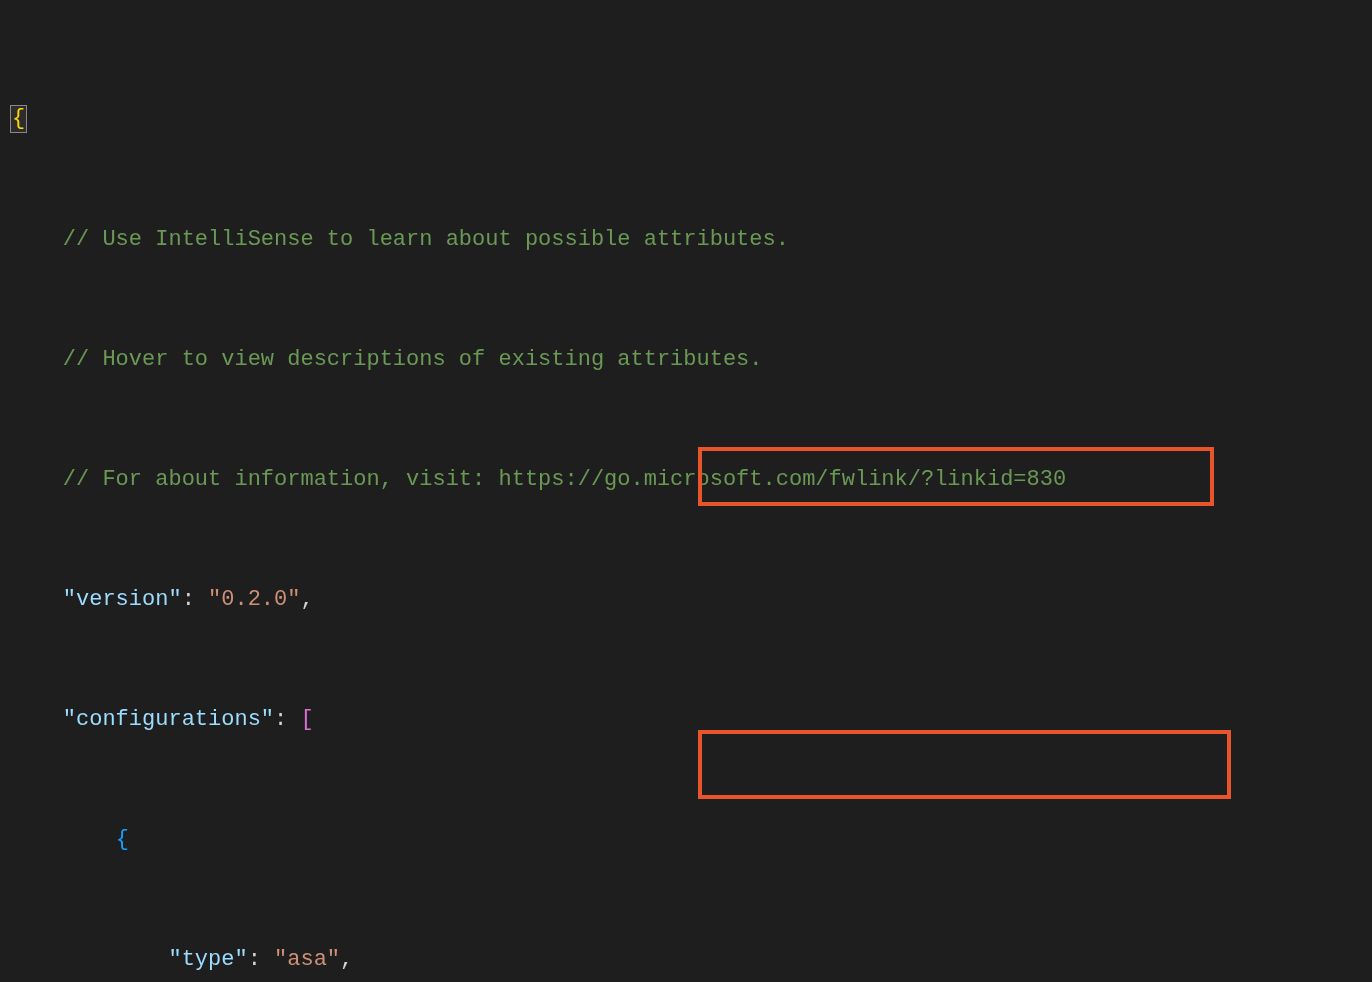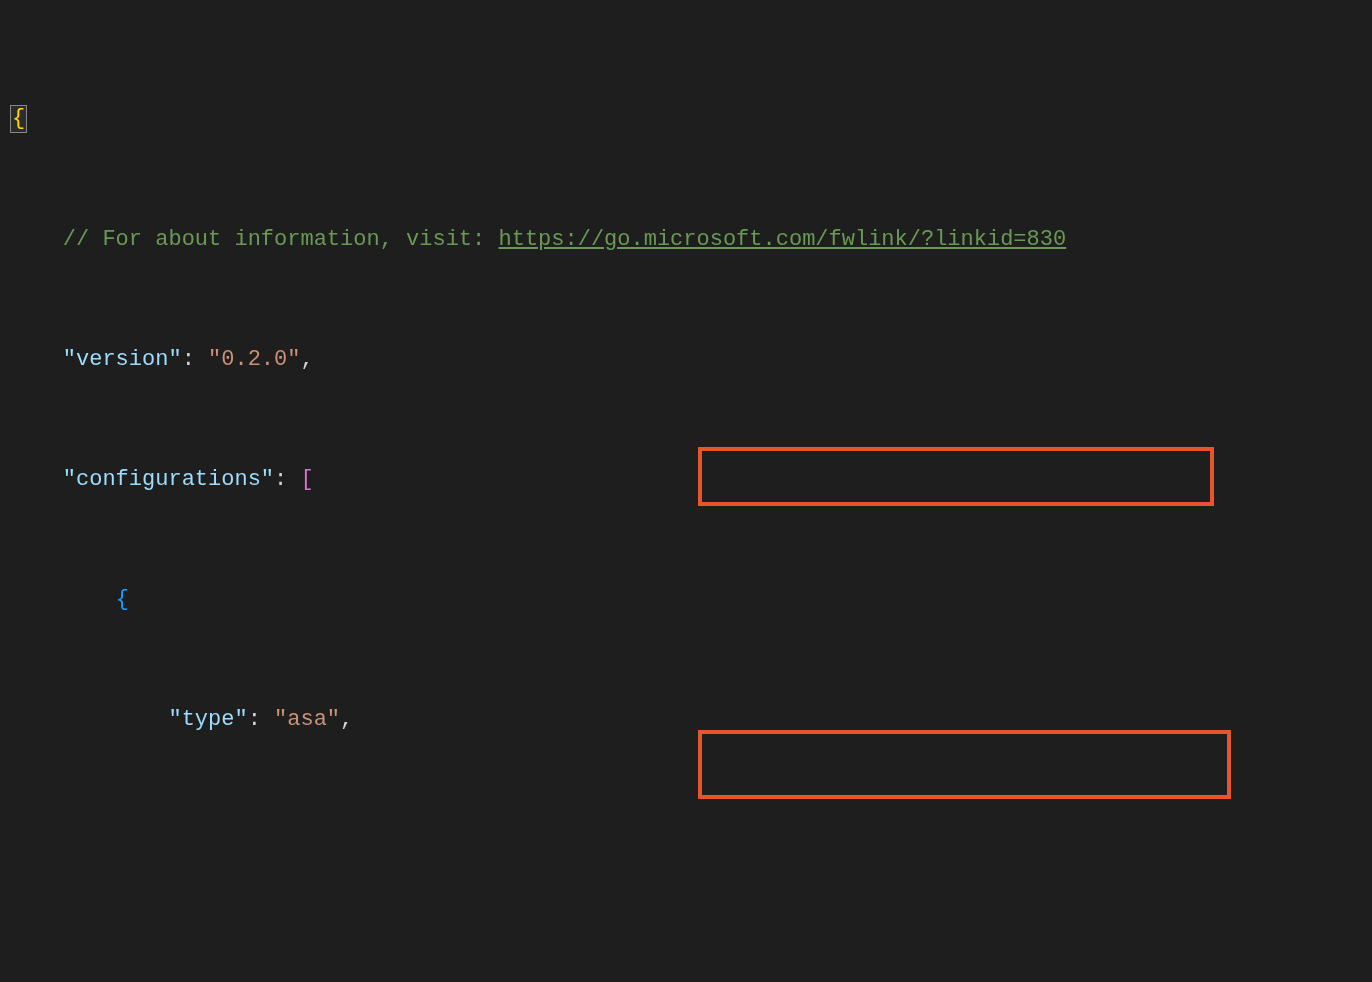--- a/index.html
+++ b/index.html
@@ -51,21 +51,20 @@
   .bracket-yellow {
     color: #ffd700;
   }
   .bracket-pink {
     color: #da70d6;
   }
   .bracket-blue {
     color: #179fff;
   }
   .link {
-    text-decoration: underline;
     color: #6A9955;
   }
   .highlight-box-1 {
     position: absolute;
     border: 4px solid #e8552b;
     top: 447px;
     left: 698px;
     width: 516px;
     height: 59px;
     pointer-events: none;
@@ -78,20 +77,22 @@
     width: 533px;
     height: 69px;
     pointer-events: none;
   }
 </style>
 </head>
 <body>
 
 <div class="editor">
   <span class="line"><span class="brace-marker bracket-yellow">{</span></span>
+  <span class="line"><span class="comment">    // Use IntelliSense to learn about possible attributes.</span></span>
+  <span class="line"><span class="comment">    // Hover to view descriptions of existing attributes.</span></span>
   <span class="line"><span class="comment">    // For about information, visit: </span><span class="comment link">https://go.microsoft.com/fwlink/?linkid=830</span></span>
   <span class="line"><span>    </span><span class="property">"version"</span><span class="punct">:</span> <span class="string">"0.2.0"</span><span class="punct">,</span></span>
   <span class="line"><span>    </span><span class="property">"configurations"</span><span class="punct">:</span> <span class="bracket-pink">[</span></span>
   <span class="line"><span>        </span><span class="bracket-blue">{</span></span>
   <span class="line"><span>            </span><span class="property">"type"</span><span class="punct">:</span> <span class="string">"asa"</span><span class="punct">,</span></span>
   
   
   
   
   

